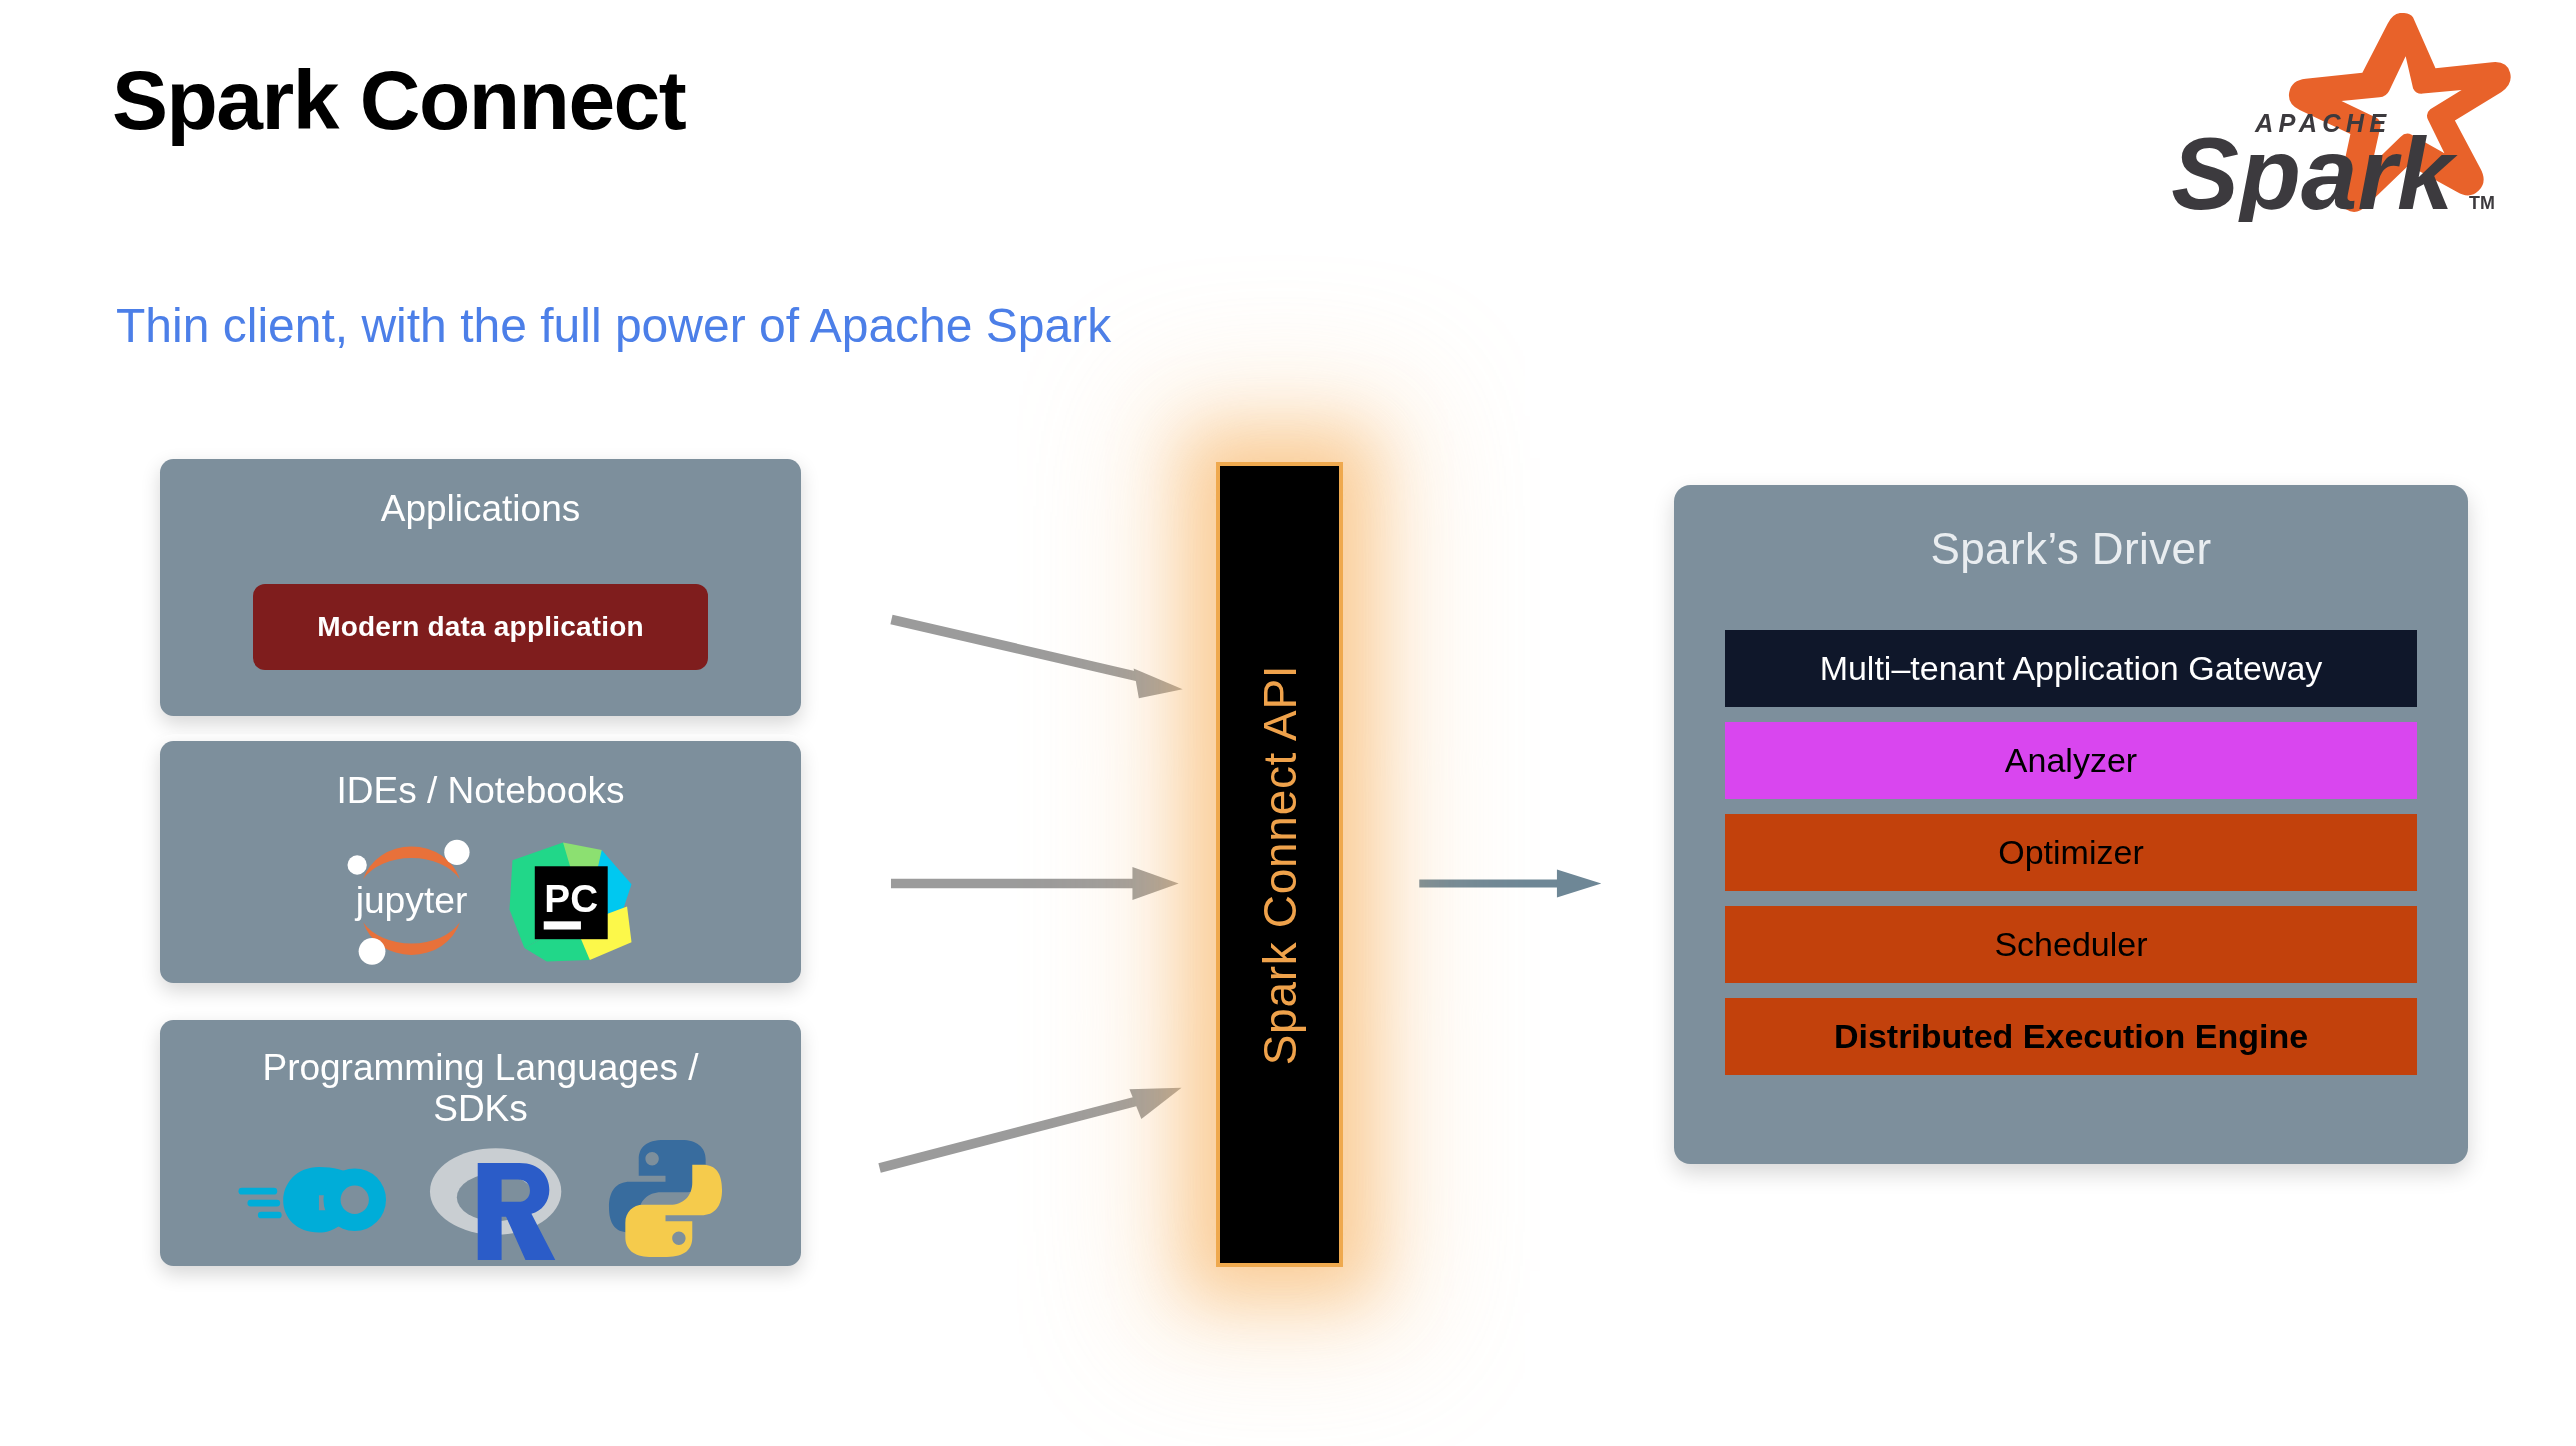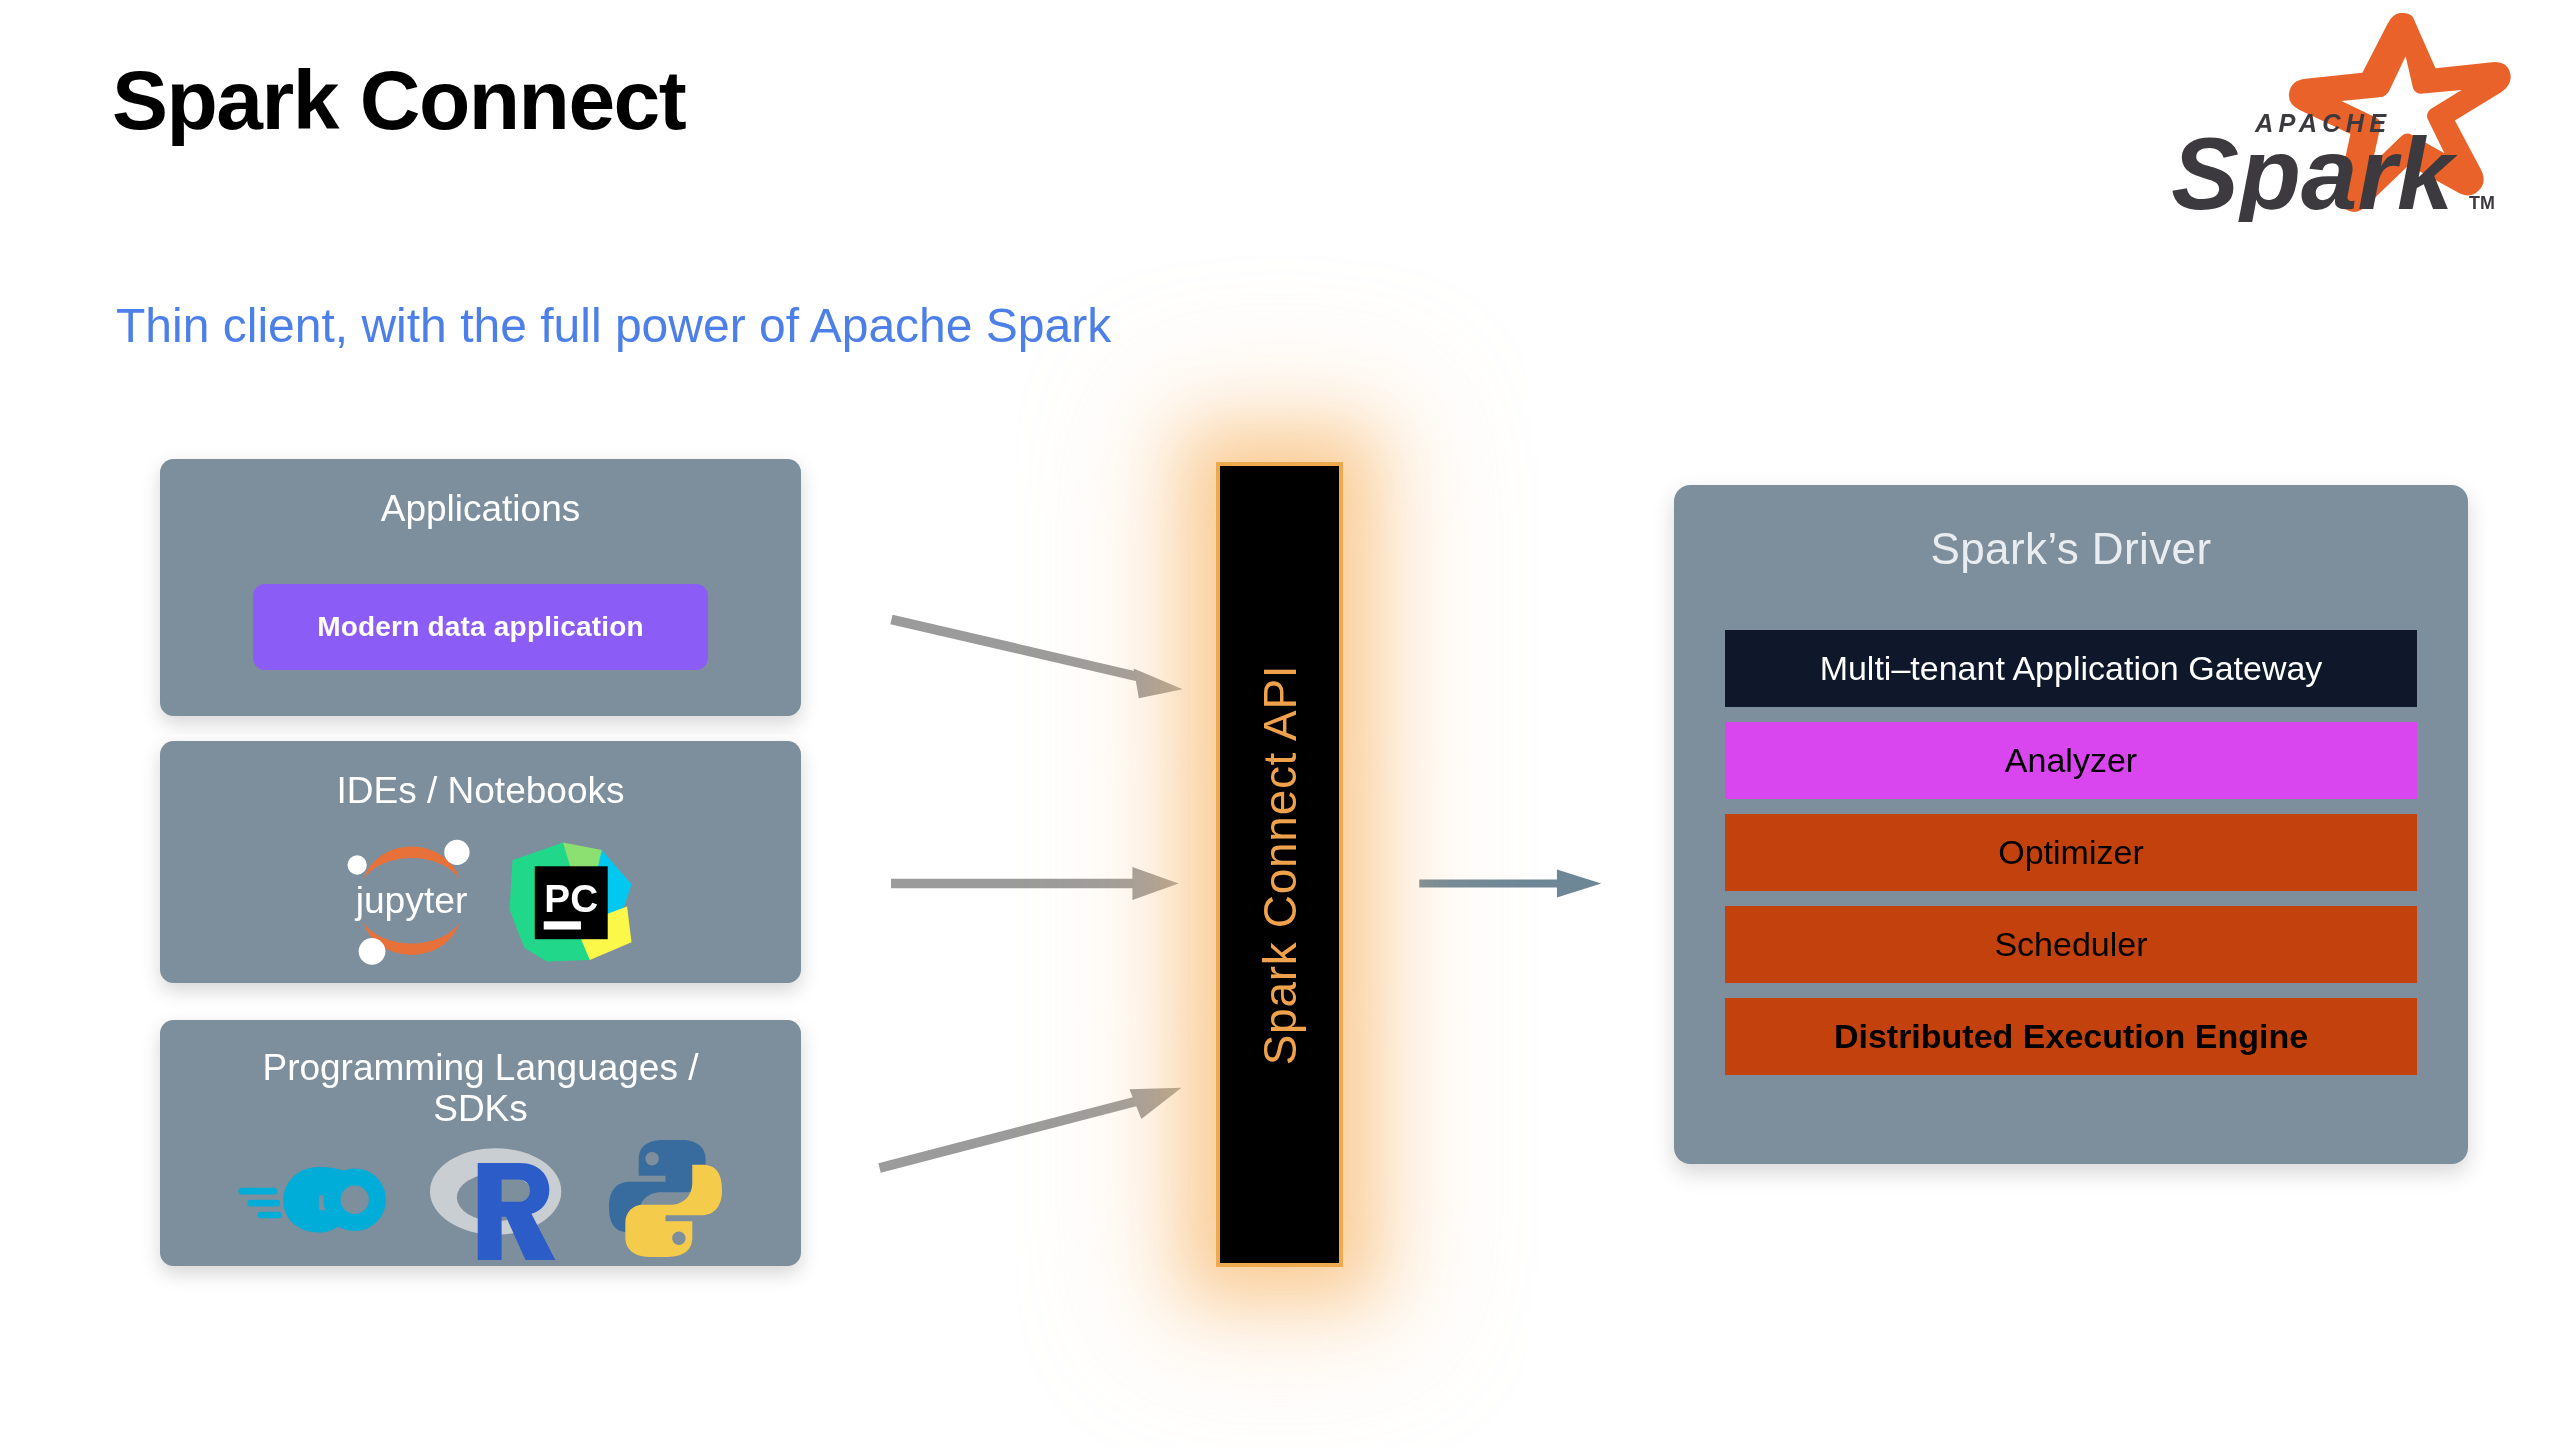--- a/index.html
+++ b/index.html
@@ -75,21 +75,21 @@
   }
   #box-languages .client-box-title { top: 28px; }
 
   
   #modern-data-app {
     position: absolute;
     left: 93px;
     right: 93px;
     top: 125px;
     height: 86px;
-    background: #8b5cf6;
+    background: #7f1d1d;
     border-radius: 12px;
     color: #ffffff;
     font-size: 28px;
     font-weight: 700;
     display: flex;
     align-items: center;
     justify-content: center;
     letter-spacing: 0.2px;
   }
 

